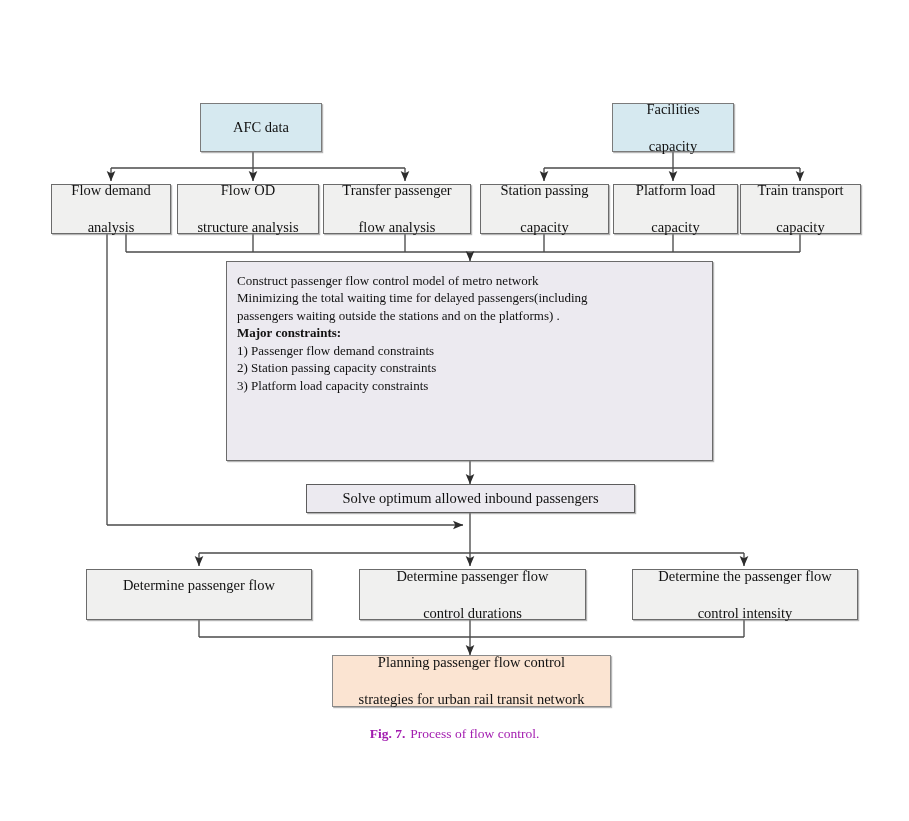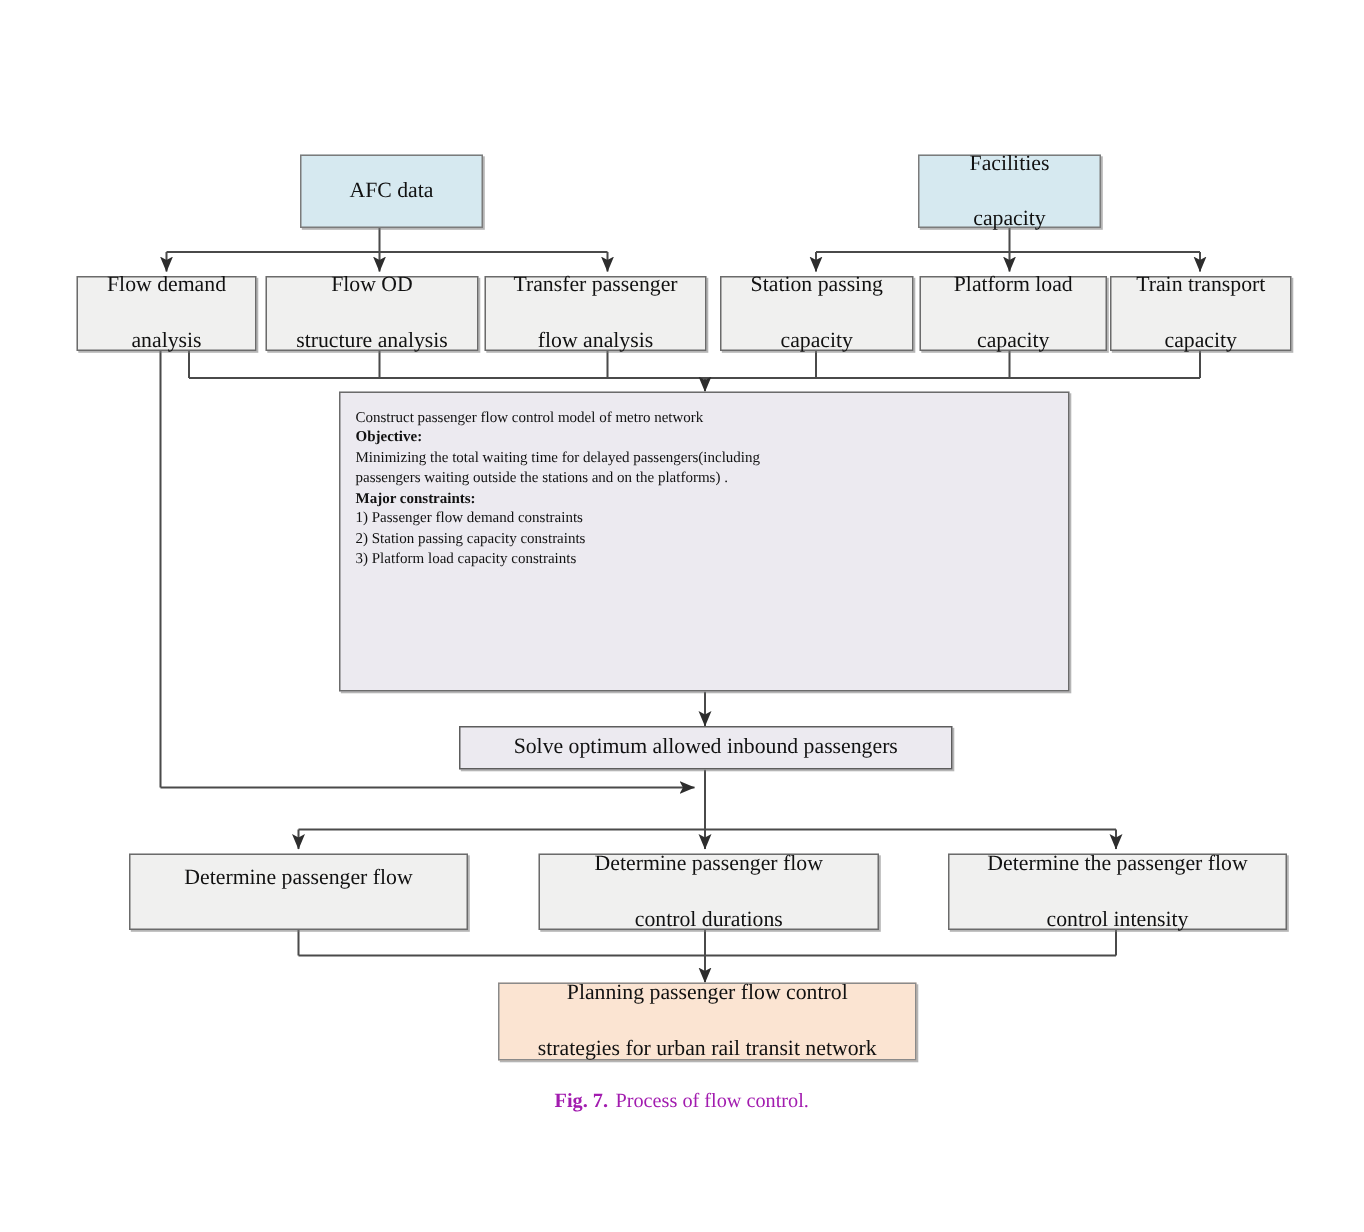--- a/index.html
+++ b/index.html
@@ -26,21 +26,21 @@
   .proc  {background:#f0f0ef;border-color:#6b6b6b;}
   .model {background:#eceaf0;border-color:#6b6b6b;}
   .solve {background:#eceaf0;border-color:#5d5d5d;}
   .result{background:#fbe4d2;border-color:#8a8a8a;}
 
   
   #model-box{
     display:block;
     padding:10px 10px 8px 10px;
     text-align:left;
-    font-size:10px;
+    font-size:13px;
     line-height:1.345;
   }
   #model-box .ln{white-space:nowrap;}
   #model-box .bold{font-weight:bold;}
 
   #caption{
     position:absolute;
     left:0;top:726px;width:909px;
     text-align:center;
     font-family:"Liberation Serif",serif;
@@ -157,21 +157,20 @@
 
   <div class="node proc" style="left:740px;top:184px;width:121px;height:50px;">
     <span>
       <span>Train transport</span><br>
       <span>capacity</span>
     </span>
   </div>
 
   <div class="node model" id="model-box" style="left:226px;top:261px;width:487px;height:200px;">
     <div class="ln">Construct passenger flow control model of metro network</div>
-    <div class="ln bold">Objective:</div>
     <div class="ln">Minimizing the total waiting time for delayed passengers(including</div>
     <div class="ln">passengers waiting outside the stations and  on the platforms) .</div>
     <div class="ln bold">Major constraints:</div>
     <div class="ln">1) Passenger flow demand constraints</div>
     <div class="ln">2) Station passing capacity constraints</div>
     <div class="ln">3) Platform load capacity constraints</div>
   </div>
 
   <div class="node solve" style="left:306px;top:484px;width:329px;height:29px;">
     <span>Solve optimum allowed inbound passengers</span>

